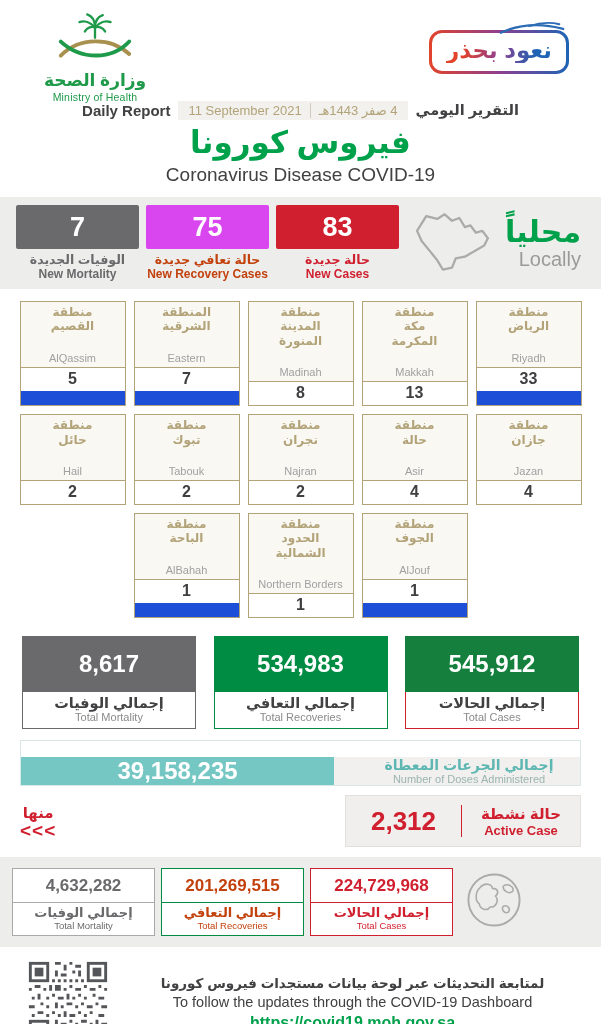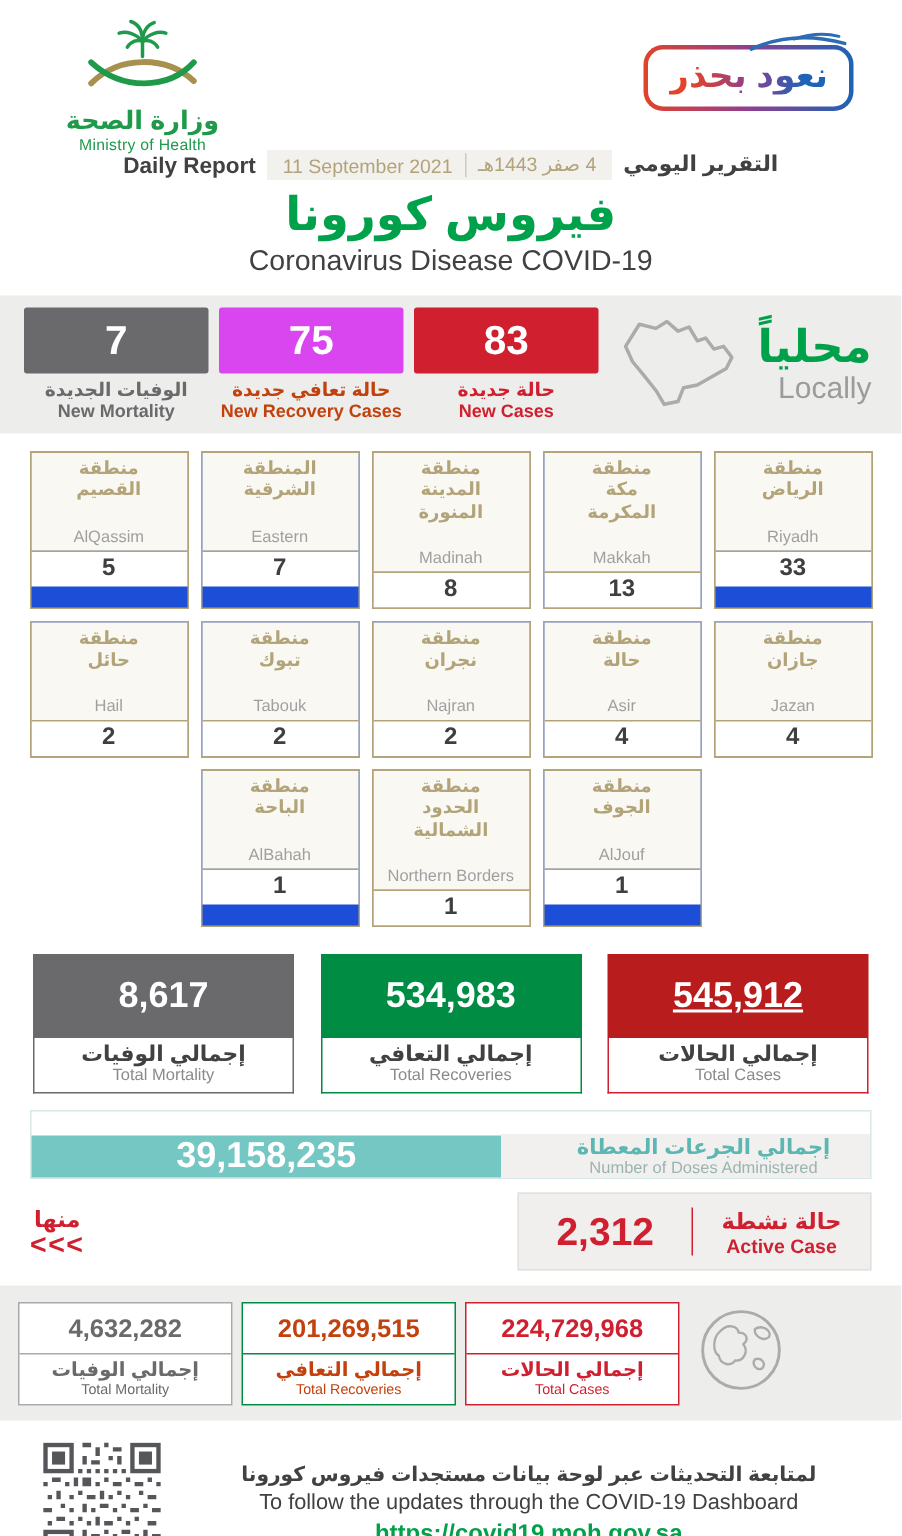--- a/index.html
+++ b/index.html
@@ -59,21 +59,21 @@
 
   
   .totals-row { display:flex; justify-content:space-between; padding:4px 22px 0; }
   .tbox { width:174px; text-align:center; }
   .thead { height:56px; display:flex; align-items:center; justify-content:center; color:#fff; font-size:24px; font-weight:bold; }
   .tbody { border:1px solid; border-top:none; padding:3px 2px 5px; background:#fff; }
   .tbody .t-ar { font-size:14.5px; font-weight:bold; color:#414042; direction:rtl; }
   .tbody .t-en { font-size:11px; color:#8a8a8a; }
   .b-gray { background:#6a6a6d; } .bd-gray { border-color:#6a6a6d; }
   .b-green { background:#008c43; } .bd-green { border-color:#008c43; }
-  .b-red { background:#b91c1c;text-decoration:underline; } .bd-red { border-color:#d01f2f; }
+  .b-red { background:#15803d; } .bd-red { border-color:#d01f2f; }
 
   
   .doses-bar { margin:11px 20px 0; height:46px; display:flex; border:1px solid #d8e8e6;align-items:flex-end; }
   .doses-num { width:56%; background:#74c7c3; color:#fff; font-size:24px; font-weight:bold; display:flex; align-items:center; justify-content:center; }
   .doses-label { width:44%; background:#f1f0ee; display:flex; flex-direction:column; justify-content:center; text-align:center;padding-left:24px; }
   .doses-ar { color:#5cb6b1; font-size:14px; font-weight:bold; direction:rtl; }
   .doses-en { color:#9ab4b1; font-size:11px; }
 
   
   .crit-row { margin:9px 20px 0; display:flex; justify-content:space-between; align-items:center; }

